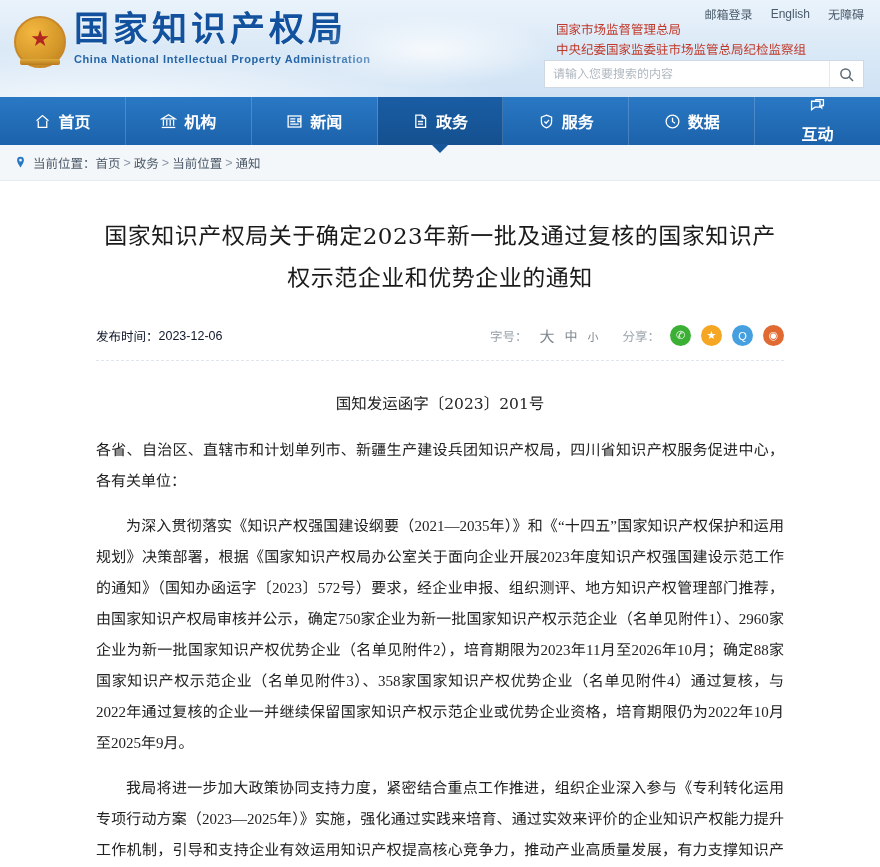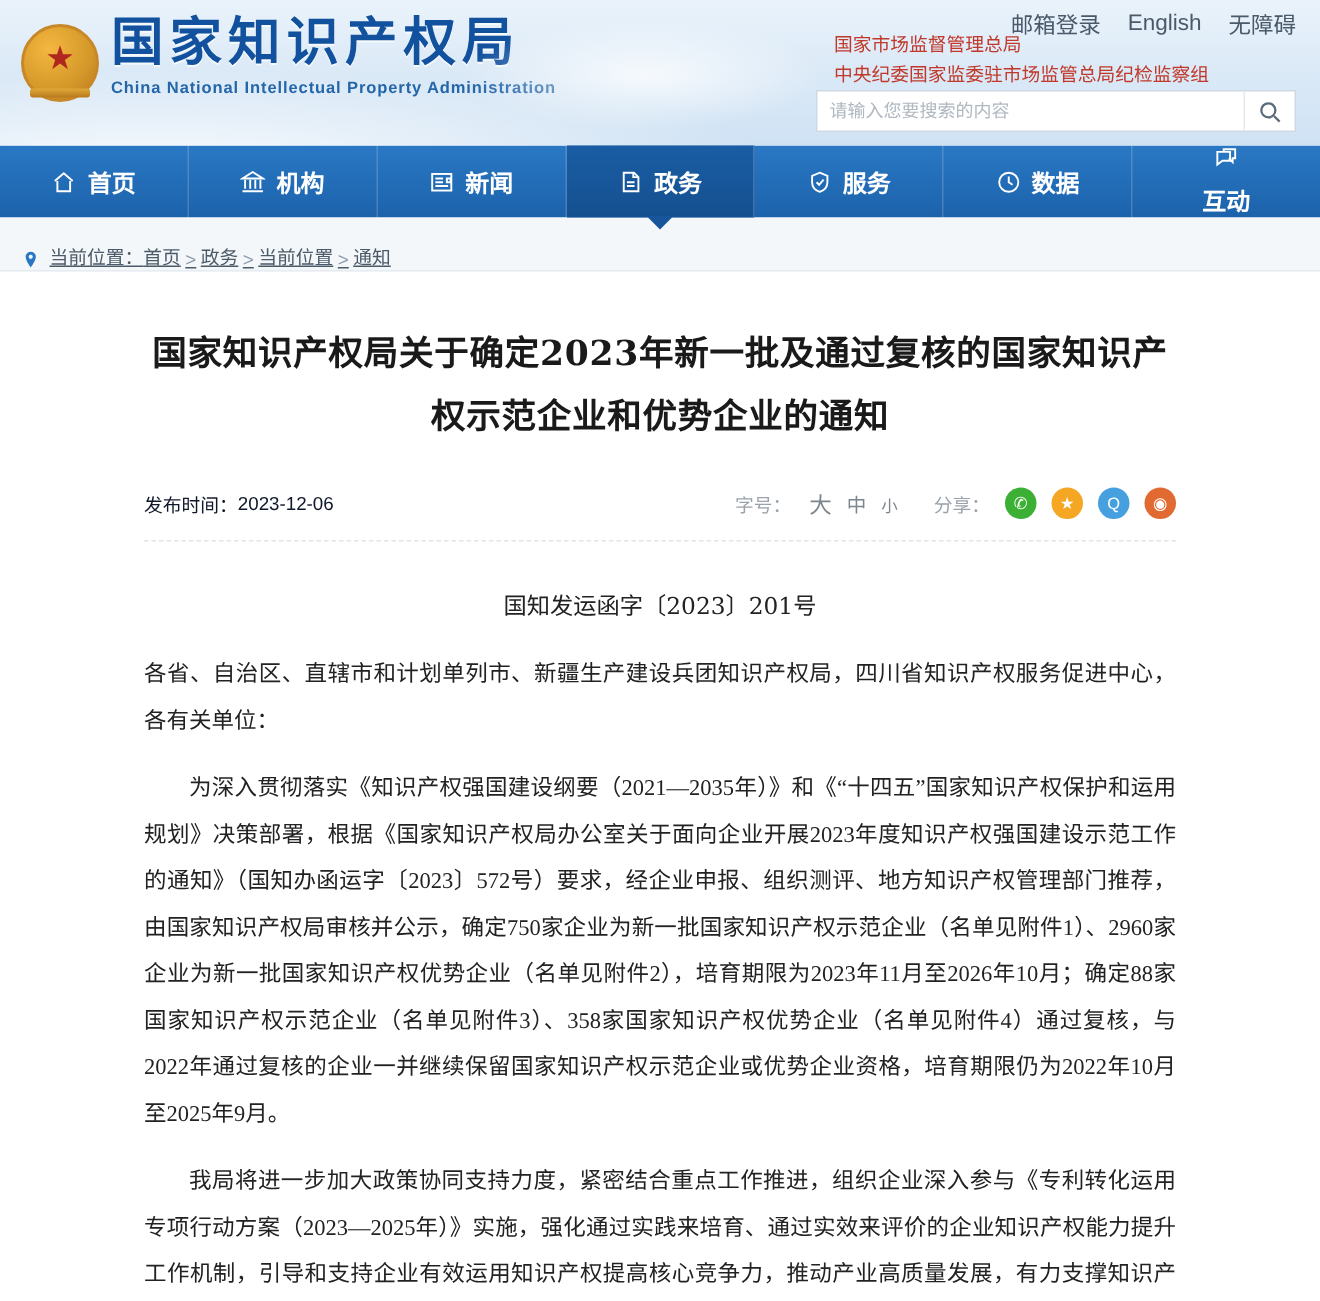--- a/index.html
+++ b/index.html
@@ -69,21 +69,21 @@
     font-size: 11px;
     color: #2566a8;
     letter-spacing: 0.6px;
     margin-top: 4px;
     font-weight: bold;
   }
   .topbar {
     position: absolute; right: 0; top: 0;
     display: flex; align-items: center; gap: 18px;
     padding: 5px 16px 0 0;
-    font-size: 15px; color: #4a5a6a;
+    font-size: 12px; color: #4a5a6a;
   }
   .topbar span { cursor: pointer; }
   .orgnames {
     position: absolute; left: 556px; top: 20px;
     font-size: 12.5px; color: #c0392b; line-height: 20px;
     font-weight: normal;
   }
   .searchbox {
     position: absolute; right: 16px; top: 60px;
     width: 320px; height: 28px;
@@ -133,39 +133,38 @@
     border-left: 9px solid transparent;
     border-right: 9px solid transparent;
     border-top: 9px solid #17569b;
   }
   .nav-ico { display: inline-flex; width: 17px; height: 17px; }
 
   
   .breadcrumb {
     height: 36px;
     background: #f4f7fa;
-    display: flex; align-items: flex-end;
+    display: flex; align-items: center;
     padding-left: 14px;
     font-size: 12.5px;
     color: #4b5a68;
     border-bottom: 1px solid #e6ecf2;
-    text-decoration: underline;
   }
   .breadcrumb .pin { margin-right: 6px; display: inline-flex; }
   .breadcrumb a { color: #4b5a68; text-decoration: none; }
   .crumb-sep { margin: 0 3px; color: #8a99a8; }
 
   
   .article {
     padding: 34px 96px 10px 96px;
   }
   .title {
     font-family: "DejaVu Serif", "Liberation Serif", serif;
     font-size: 23px;
-    font-weight: bold;
+    font-weight: normal;
     color: #1a1a1a;
     text-align: center;
     line-height: 42px;
     letter-spacing: 0.5px;
   }
   .meta {
     margin-top: 26px;
     display: flex; align-items: center;
     font-size: 12.5px; color: #9aa3ab;
     padding-bottom: 14px;

